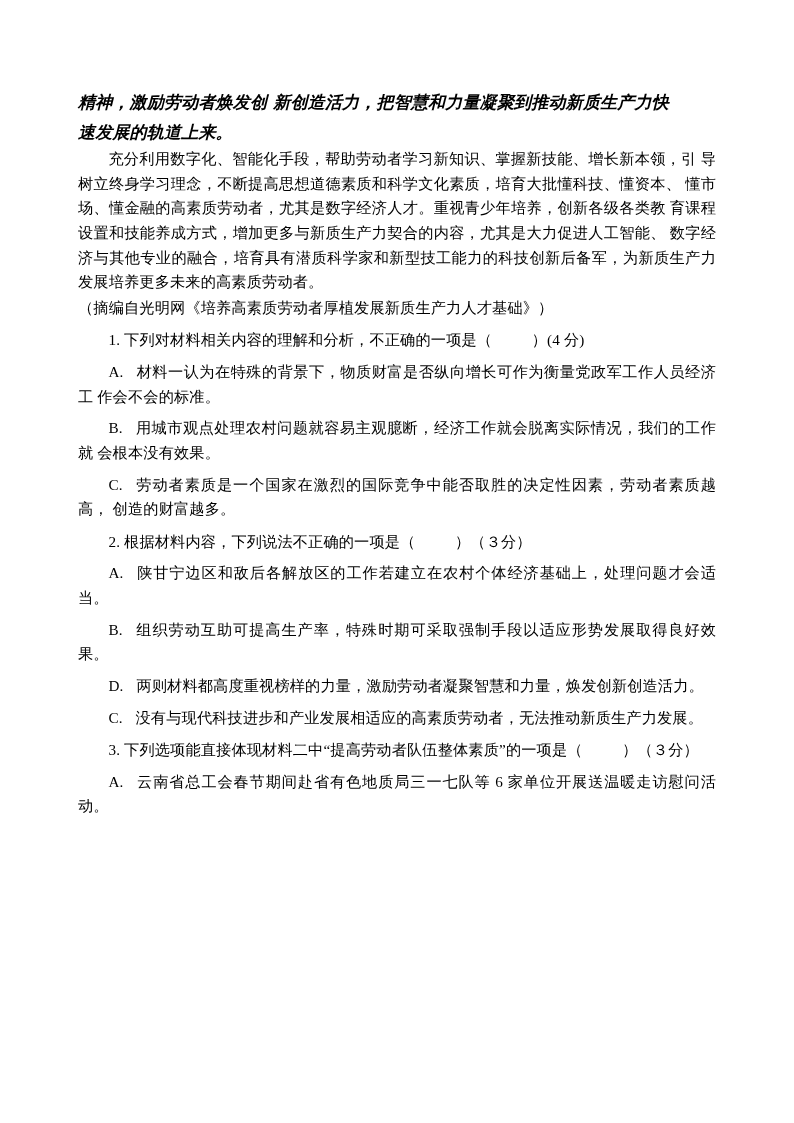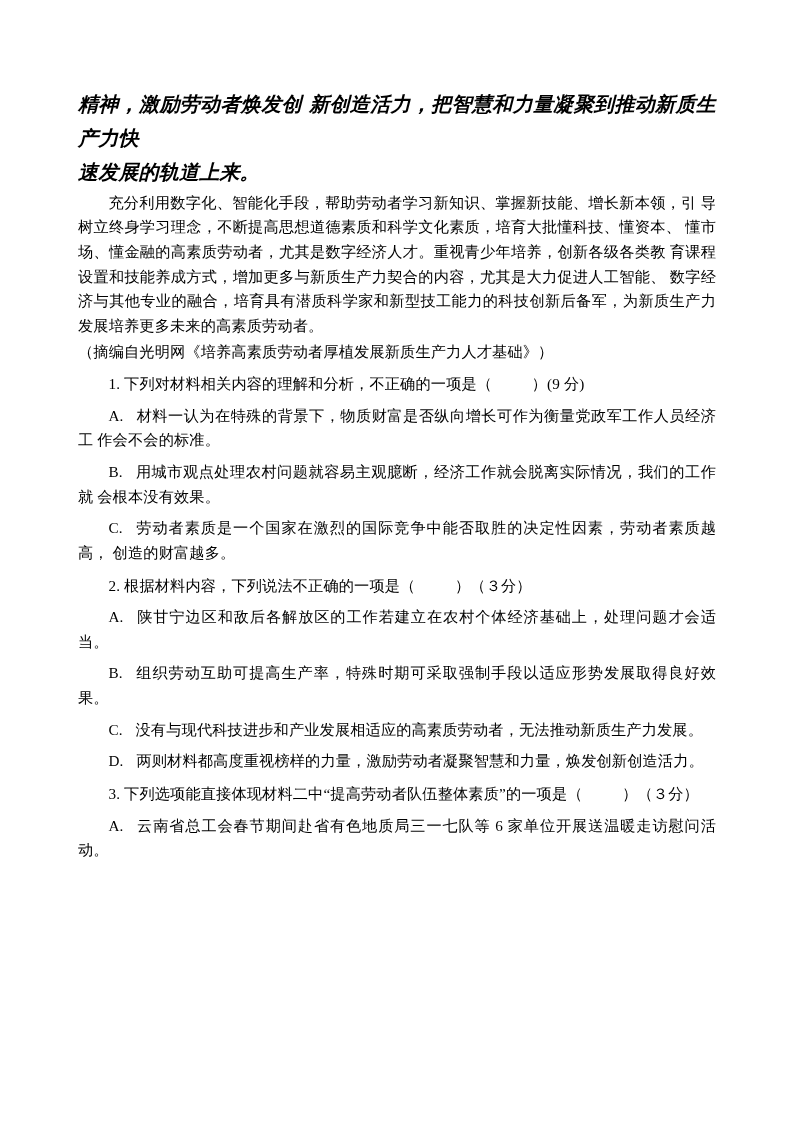--- a/index.html
+++ b/index.html
@@ -30,21 +30,21 @@
     text-align: justify;
     text-justify: inter-ideograph;
   }
   p {
     margin: 0 0 1px 0;
   }
   .handwrite {
     font-family: "DejaVu Serif", "Liberation Serif", serif;
     font-style: italic;
     font-weight: 600;
-    font-size: 20px;
+    font-size: 17px;
     line-height: 1.68;
     letter-spacing: 0.2px;
   }
   .indent2 {
     text-indent: 2em;
   }
   .src {
     margin-bottom: 5px;
   }
   .qnum {
@@ -72,21 +72,21 @@
   <div class="doc">
 
     <p class="handwrite">精神，激励劳动者焕发创 新创造活力，把智慧和力量凝聚到推动新质生产力快</p>
     <p class="handwrite">速发展的轨道上来。</p>
 
     <p class="indent2" style="">充分利用数字化、智能化手段，帮助劳动者学习新知识、掌握新技能、增长新本领，引 导树立终身学习理念，不断提高思想道德素质和科学文化素质，培育大批懂科技、懂资本、   懂市场、懂金融的高素质劳动者，尤其是数字经济人才。重视青少年培养，创新各级各类教   育课程设置和技能养成方式，增加更多与新质生产力契合的内容，尤其是大力促进人工智能、  数字经济与其他专业的融合，培育具有潜质科学家和新型技工能力的科技创新后备军，为新质生产力发展培养更多未来的高素质劳动者。</p>
 
     <p class="src">（摘编自光明网《培养高素质劳动者厚植发展新质生产力人才基础》）</p>
 
     <p class="qnum">
-      <span>1.</span><span>&nbsp;</span><span>下列对材料相关内容的理解和分析，不正确的一项是（</span><span class="blank"></span><span>）(9 分)</span>
+      <span>1.</span><span>&nbsp;</span><span>下列对材料相关内容的理解和分析，不正确的一项是（</span><span class="blank"></span><span>）(4 分)</span>
     </p>
     <p class="opt">
       <span class="lbl">A.</span><span>材料一认为在特殊的背景下，物质财富是否纵向增长可作为衡量党政军工作人员经济工 作会不会的标准。</span>
     </p>
     <p class="opt">
       <span class="lbl">B.</span><span>用城市观点处理农村问题就容易主观臆断，经济工作就会脱离实际情况，我们的工作就 会根本没有效果。</span>
     </p>
     <p class="opt">
       <span class="lbl">C.</span><span>劳动者素质是一个国家在激烈的国际竞争中能否取胜的决定性因素，劳动者素质越高，   创造的财富越多。</span>
     </p>
@@ -94,24 +94,24 @@
     <p class="qnum">
       <span>2.</span><span>&nbsp;</span><span>根据材料内容，下列说法不正确的一项是（</span><span class="blank"></span><span>）（３分）</span>
     </p>
     <p class="opt">
       <span class="lbl">A.</span><span>陕甘宁边区和敌后各解放区的工作若建立在农村个体经济基础上，处理问题才会适当。</span>
     </p>
     <p class="opt">
       <span class="lbl">B.</span><span>组织劳动互助可提高生产率，特殊时期可采取强制手段以适应形势发展取得良好效果。</span>
     </p>
     <p class="opt">
-      <span class="lbl">C.</span><span>没有与现代科技进步和产业发展相适应的高素质劳动者，无法推动新质生产力发展。</span>
+      <span class="lbl">D.</span><span>两则材料都高度重视榜样的力量，激励劳动者凝聚智慧和力量，焕发创新创造活力。</span>
     </p>
     <p class="opt">
-      <span class="lbl">D.</span><span>两则材料都高度重视榜样的力量，激励劳动者凝聚智慧和力量，焕发创新创造活力。</span>
+      <span class="lbl">C.</span><span>没有与现代科技进步和产业发展相适应的高素质劳动者，无法推动新质生产力发展。</span>
     </p>
 
     <p class="qnum">
       <span>3.</span><span>&nbsp;</span><span>下列选项能直接体现材料二中“提高劳动者队伍整体素质”的一项是（</span><span class="blank"></span><span>）（３分）</span>
     </p>
     <p class="opt">
       <span class="lbl">A.</span><span>云南省总工会春节期间赴省有色地质局三一七队等 6 家单位开展送温暖走访慰问活动。</span>
     </p>
 
   </div>

